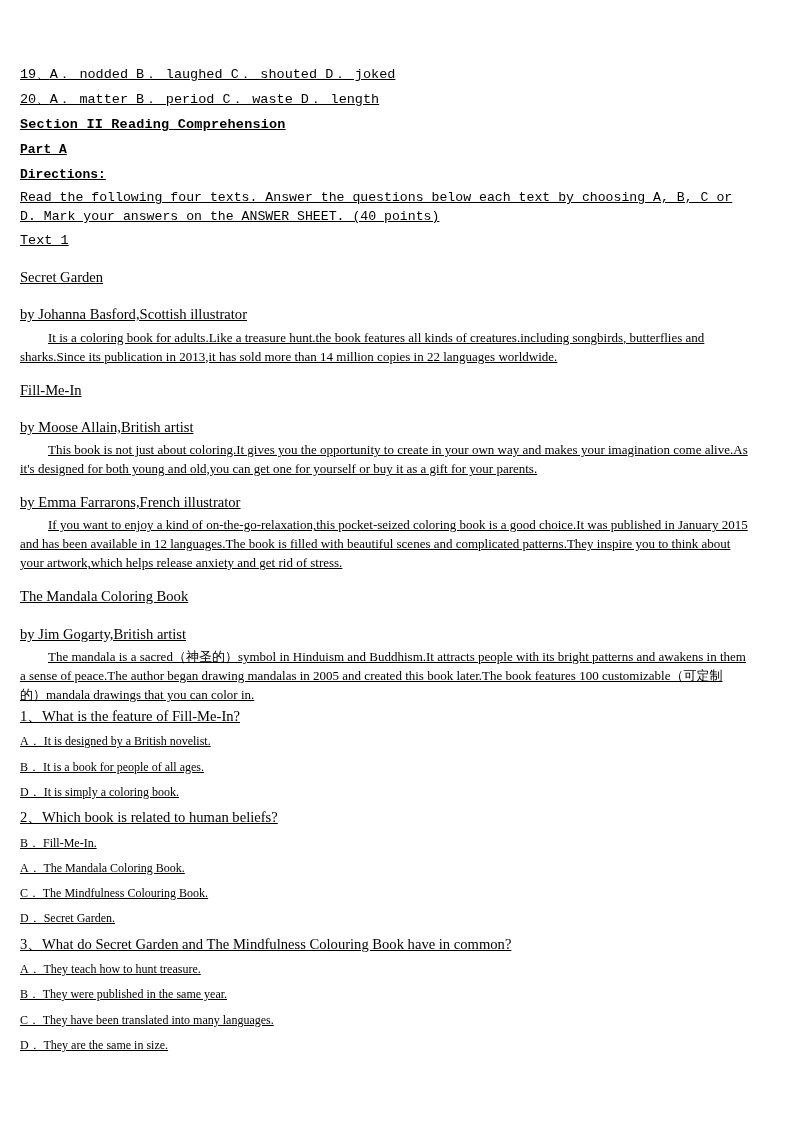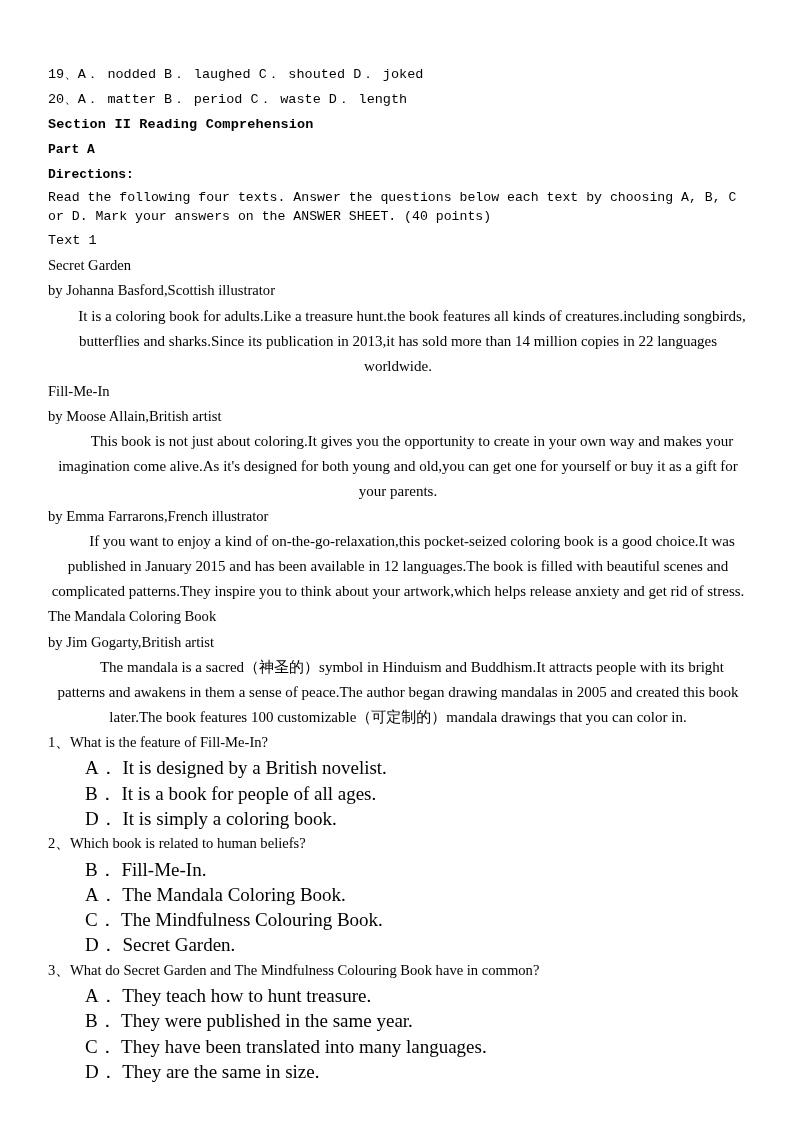--- a/index.html
+++ b/index.html
@@ -12,22 +12,23 @@
     height: 1123px;
     font-family: "Liberation Serif", serif;
     color: #000000;
     position: relative;
     overflow: hidden;
   }
   .page {
     box-sizing: border-box;
     width: 794px;
     height: 1094px;
-    padding: 62px 46px 40px 48px;
+    padding: 62px 46px 40px 20px;
     position: relative;
+    text-decoration: underline;
   }
   .mono-line {
     font-family: "Liberation Mono", monospace;
     font-size: 13.5px;
     line-height: 25px;
   }
   .mono-bold {
     font-family: "Liberation Mono", monospace;
     font-size: 13px;
     line-height: 25px;
@@ -49,40 +50,40 @@
   }
   .text-label {
     font-family: "Liberation Mono", monospace;
     font-size: 13.5px;
     text-align: left;
     line-height: 25px;
     margin-top: 2px;
   }
   .para {
     font-family: "Liberation Serif", serif;
-    font-size: 15px;
-    line-height: 25px;
+    font-size: 13px;
+    line-height: 19px;
     text-indent: 28px;
-    text-align: center;
+    text-align: left;
   }
   .title-line {
     font-family: "Liberation Serif", serif;
     font-size: 14.6px;
     line-height: 25.3px;
+    margin-top: 12px;
   }
   .q-line {
     font-family: "Liberation Serif", serif;
     font-size: 14.6px;
     line-height: 25.3px;
   }
   .opt-line {
     font-family: "Liberation Serif", serif;
-    font-size: 19px;
+    font-size: 12px;
     line-height: 25.3px;
-    margin-left: 37px;
   }
 </style>
 </head>
 <body>
 
 <div class="page">
 
   <div class="mono-line">
     <span>19、</span><span>A． nodded   B． laughed   C． shouted   D． joked</span>
   </div>

